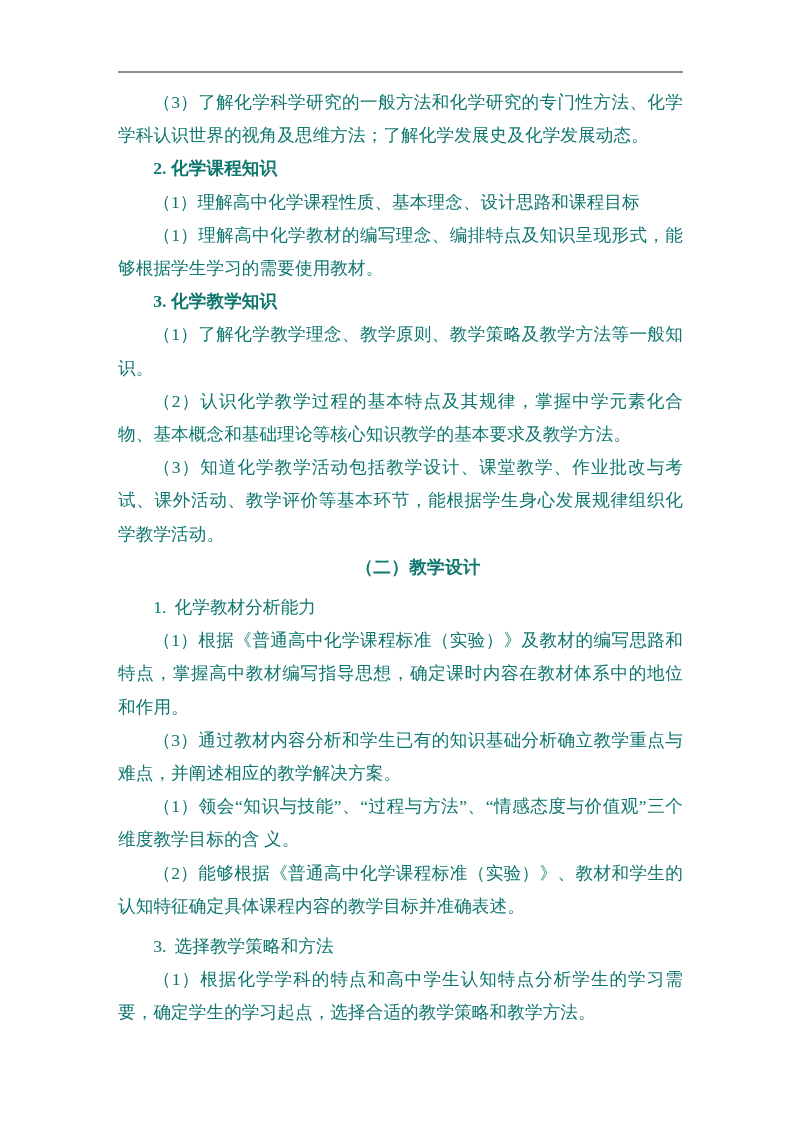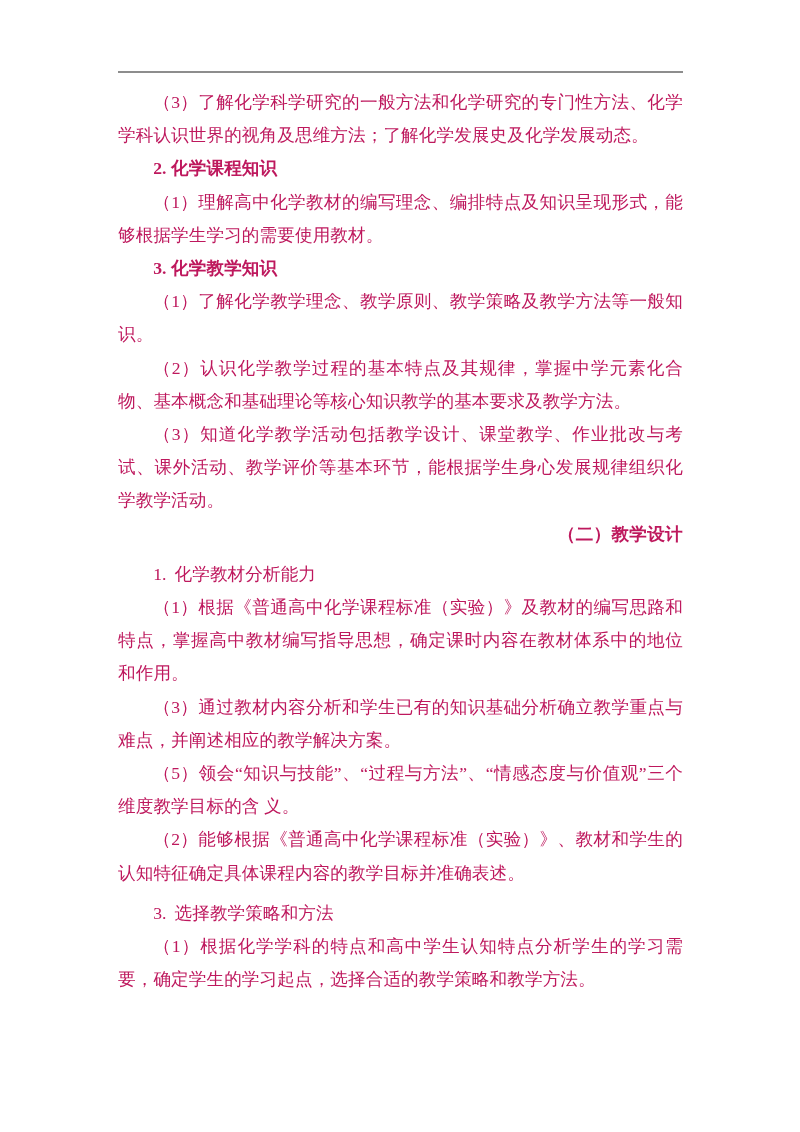--- a/index.html
+++ b/index.html
@@ -37,21 +37,21 @@
     top: 86px;
     width: 565px;
   }
   .para {
     margin: 0;
     font-size: 17.6px;
     line-height: 33.2px;
     text-align: justify;
     text-justify: inter-ideograph;
     letter-spacing: 0.1px;
-    color: #be185d;
+    color: #0f766e;
   }
   
   .para.indent2 {
     text-indent: 2em;
   }
   
   .para.num {
     text-indent: 2em;
     text-align: left;
     font-weight: bold;
@@ -62,41 +62,42 @@
     text-align: left;
     margin-top: 7px;
   }
   .num-wide .gap {
     display: inline-block;
     width: 0.45em;
   }
   
   .para.heading {
     text-indent: 2em;
-    text-align: right;
+    text-align: center;
     font-weight: bold;
     letter-spacing: 0.3px;
     font-family: Liberation Serif, serif;
   }
   
   .para:last-child { margin-bottom: 0; }
 </style>
 </head>
 <body>
 
 <div id="page">
 
   <div id="header-rule"></div>
 
   <div id="content">
 
     <p class="para indent2">（3）了解化学科学研究的一般方法和化学研究的专门性方法、化学学科认识世界的视角及思维方法；了解化学发展史及化学发展动态。</p>
 
     <p class="para num">2. 化学课程知识</p>
 
+    <p class="para indent2">（1）理解高中化学课程性质、基本理念、设计思路和课程目标</p>
 
 
     <p class="para indent2">（1）理解高中化学教材的编写理念、编排特点及知识呈现形式，能够根据学生学习的需要使用教材。</p>
 
     <p class="para num">3. 化学教学知识</p>
 
     <p class="para indent2">（1）了解化学教学理念、教学原则、教学策略及教学方法等一般知识。</p>
 
     <p class="para indent2">（2）认识化学教学过程的基本特点及其规律，掌握中学元素化合物、基本概念和基础理论等核心知识教学的基本要求及教学方法。</p>
 
@@ -105,21 +106,21 @@
     <p class="para heading">（二）教学设计</p>
 
     <p class="para num-wide"><span>1.</span><span class="gap"></span><span>化学教材分析能力</span></p>
 
     <p class="para indent2">（1）根据《普通高中化学课程标准（实验）》及教材的编写思路和特点，掌握高中教材编写指导思想，确定课时内容在教材体系中的地位和作用。</p>
 
 
     <p class="para indent2">（3）通过教材内容分析和学生已有的知识基础分析确立教学重点与难点，并阐述相应的教学解决方案。</p>
 
 
-    <p class="para indent2">（5）领会“知识与技能”、“过程与方法”、“情感态度与价值观”三个维度教学目标的含 义。</p>
+    <p class="para indent2">（1）领会“知识与技能”、“过程与方法”、“情感态度与价值观”三个维度教学目标的含 义。</p>
 
     <p class="para indent2">（2）能够根据《普通高中化学课程标准（实验）》、教材和学生的认知特征确定具体课程内容的教学目标并准确表述。</p>
 
     <p class="para num-wide"><span>3.</span><span class="gap"></span><span>选择教学策略和方法</span></p>
 
     <p class="para indent2">（1）根据化学学科的特点和高中学生认知特点分析学生的学习需要，确定学生的学习起点，选择合适的教学策略和教学方法。</p>
 
   </div>
 
 </div>

